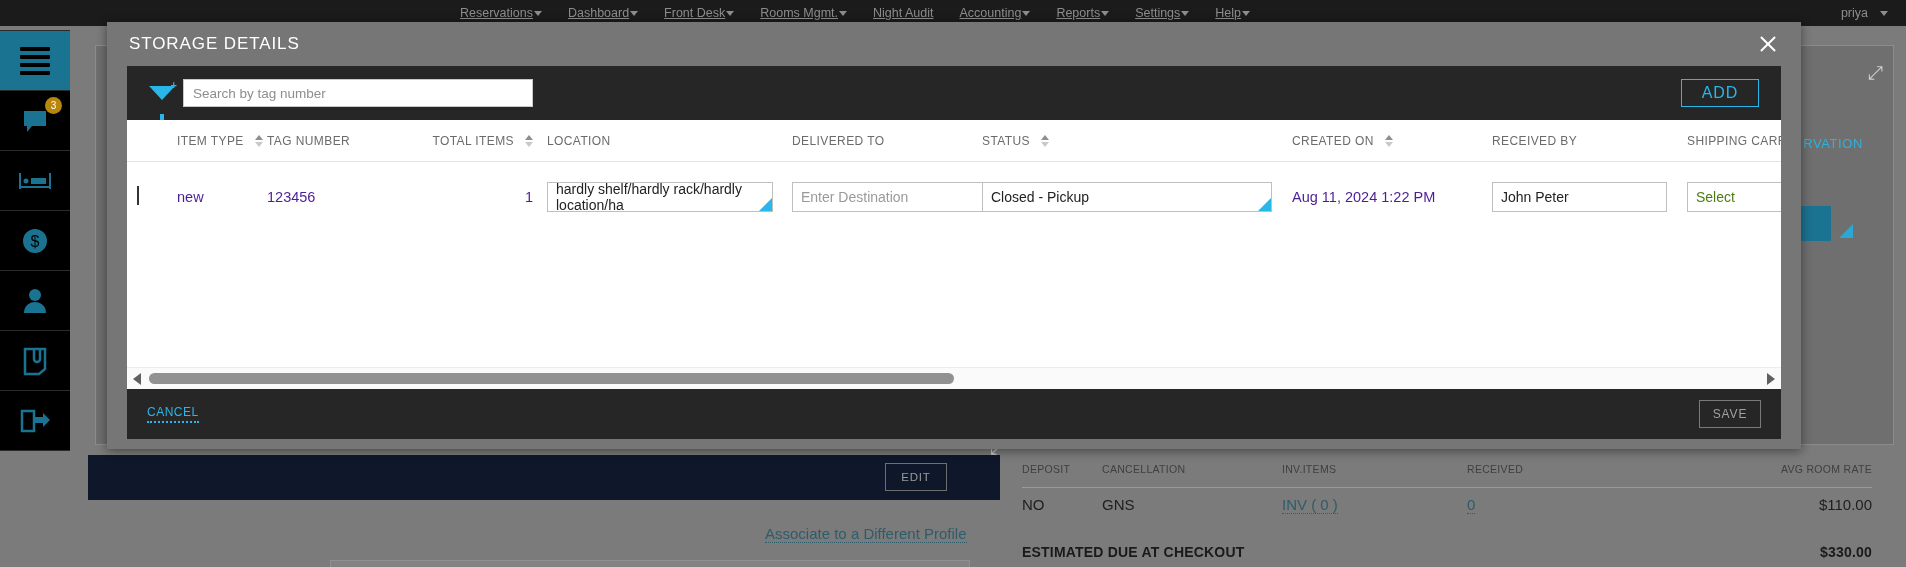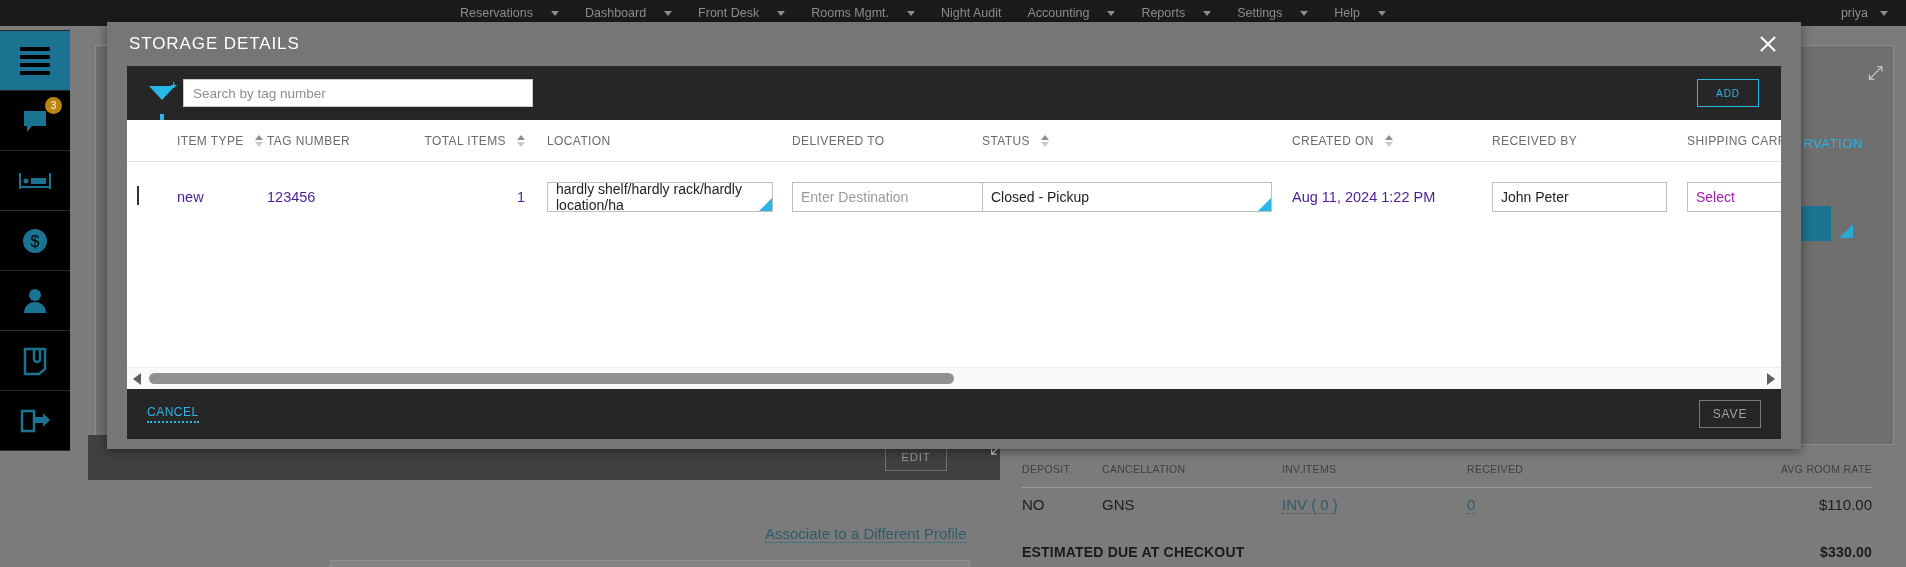--- a/index.html
+++ b/index.html
@@ -16,22 +16,23 @@
 
   .topnav {
     position: absolute; top: 0; left: 0; right: 0; height: 26px;
     background: #1b1b1b;
     display: flex; align-items: center;
     padding-left: 460px;
     gap: 26px;
   }
   .topnav-item {
     color: #8d8d8d; font-size: 12.5px;
-    display: flex; align-items: center; gap: 18px;
+    display: flex; align-items: center; gap: 1px;
     white-space: nowrap;
+    text-decoration: underline;
   }
   .caret-down {
     width: 0; height: 0;
     border-left: 4px solid transparent;
     border-right: 4px solid transparent;
     border-top: 5px solid #8d8d8d;
     display: inline-block;
   }
   .topnav-user {
     position: absolute; right: 18px; top: 50%; transform: translateY(-50%);
@@ -86,22 +87,22 @@
   .c1 { width: 80px; } .c2 { width: 180px; } .c3 { width: 185px; }
   .c4 { flex: 1; } .c5 { text-align: right; min-width: 120px; }
   .bg-total {
     display: flex; justify-content: space-between;
     margin-top: 30px; color: #1a1a1a;
     font-size: 14px; font-weight: bold; letter-spacing: .2px;
   }
 
   
   .bg-dark-strip {
-    position: absolute; left: 88px; top: 435px; width: 912px; height: 45px;
-    background: #404040;
+    position: absolute; left: 88px; top: 455px; width: 912px; height: 45px;
+    background: #0f172a;
   }
   .edit-btn {
     position: absolute; right: 53px; top: 8px;
     width: 62px; height: 28px;
     border: 1px solid #6e6e6e; background: transparent;
     color: #9a9a9a; font-size: 11.5px; letter-spacing: .8px;
     display: flex; align-items: center; justify-content: center;
   }
   .assoc-link {
     position: absolute; left: 765px; top: 525px;
@@ -192,23 +193,23 @@
   .search-input {
     width: 350px; height: 28px;
     border: 1px solid #c9c9c9; background: #fff;
     font-family: "Liberation Sans", sans-serif;
     font-size: 13.5px; color: #000000;
     padding: 0 9px; outline: none;
   }
   .search-input::placeholder { color: #8e8e8e; }
   .add-btn {
     margin-left: auto;
-    width: 62px; height: 28px;
+    width: 78px; height: 28px;
     background: transparent; border: 1px solid #29b6e8;
-    color: #29b6e8; font-size: 10px; letter-spacing: .9px;
+    color: #29b6e8; font-size: 16px; letter-spacing: .9px;
     font-family: "Liberation Sans", sans-serif;
     display: flex; align-items: center; justify-content: center;
     cursor: pointer;
   }
 
   .grid-scroll {
     flex: 1; overflow: hidden; position: relative; background: #fff;
   }
   .grid-inner { width: 1930px; }
 
@@ -237,21 +238,21 @@
   .col-type    { width: 90px; }
   .col-tag     { width: 160px; }
   .col-total   { width: 120px; }
   .col-loc     { width: 245px; }
   .col-dest    { width: 190px; }
   .col-status  { width: 310px; }
   .col-created { width: 200px; }
   .col-recv    { width: 195px; }
   .col-ship    { width: 190px; }
 
-  .col-total .th, .col-total .cell-val { justify-content: flex-end; padding-right: 22px; }
+  .col-total .th, .col-total .cell-val { justify-content: flex-end; padding-right: 14px; }
 
   .chevron-right {
     width: 10px; height: 10px;
     border-top: 2px solid #333; border-right: 2px solid #333;
     transform: rotate(45deg);
     cursor: pointer;
   }
   .cell-val { color: #4c1d95; font-size: 14.5px; display: flex; align-items: center; }
 
   .fld {
@@ -259,21 +260,21 @@
     border: 1px solid #bfbfbf; background: #fff;
     display: flex; align-items: center;
     padding: 0 8px; overflow: hidden;
   }
   .fld input, .fld .fake {
     border: 0; outline: none; width: 100%;
     font-family: "Liberation Sans", sans-serif;
     font-size: 14px; color: #222; background: transparent;
   }
   .fld input::placeholder { color: #9a9a9a; }
-  .fld .fake.ph { color: #a21caf; }
+  .fld .fake.ph { color: #4d7c0f; }
   .corner-tri {
     position: absolute; right: 0; bottom: 0;
     width: 0; height: 0;
     border-left: 13px solid transparent;
     border-bottom: 13px solid #29b6e8;
   }
   .loc-field  { width: 226px; }
   .dest-field { width: 196px; }
   .stat-field { width: 290px; }
   .recv-field { width: 175px; }

